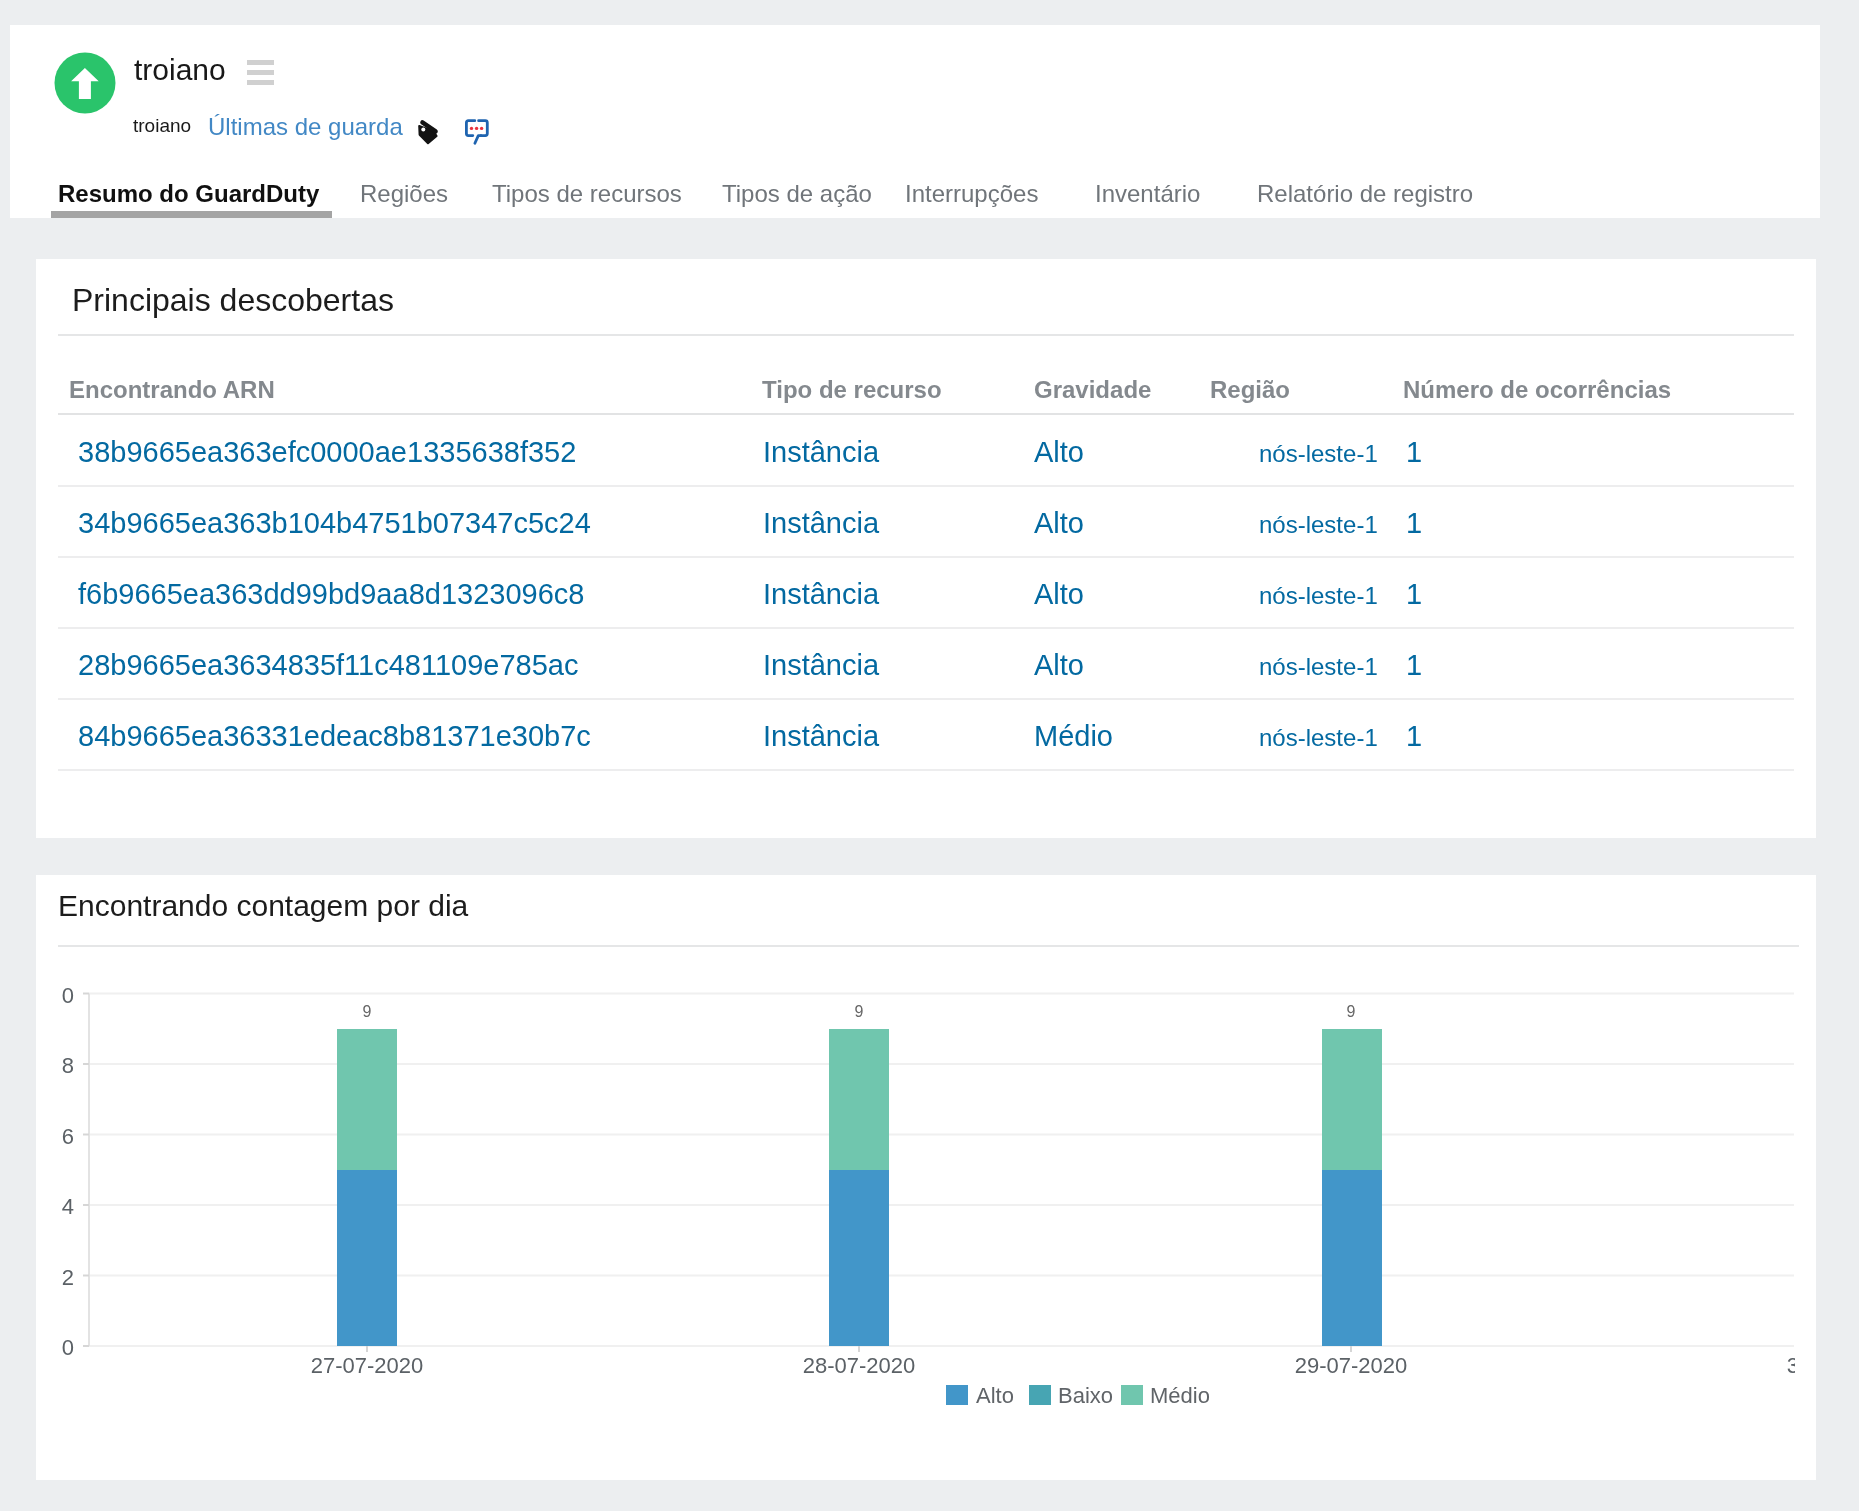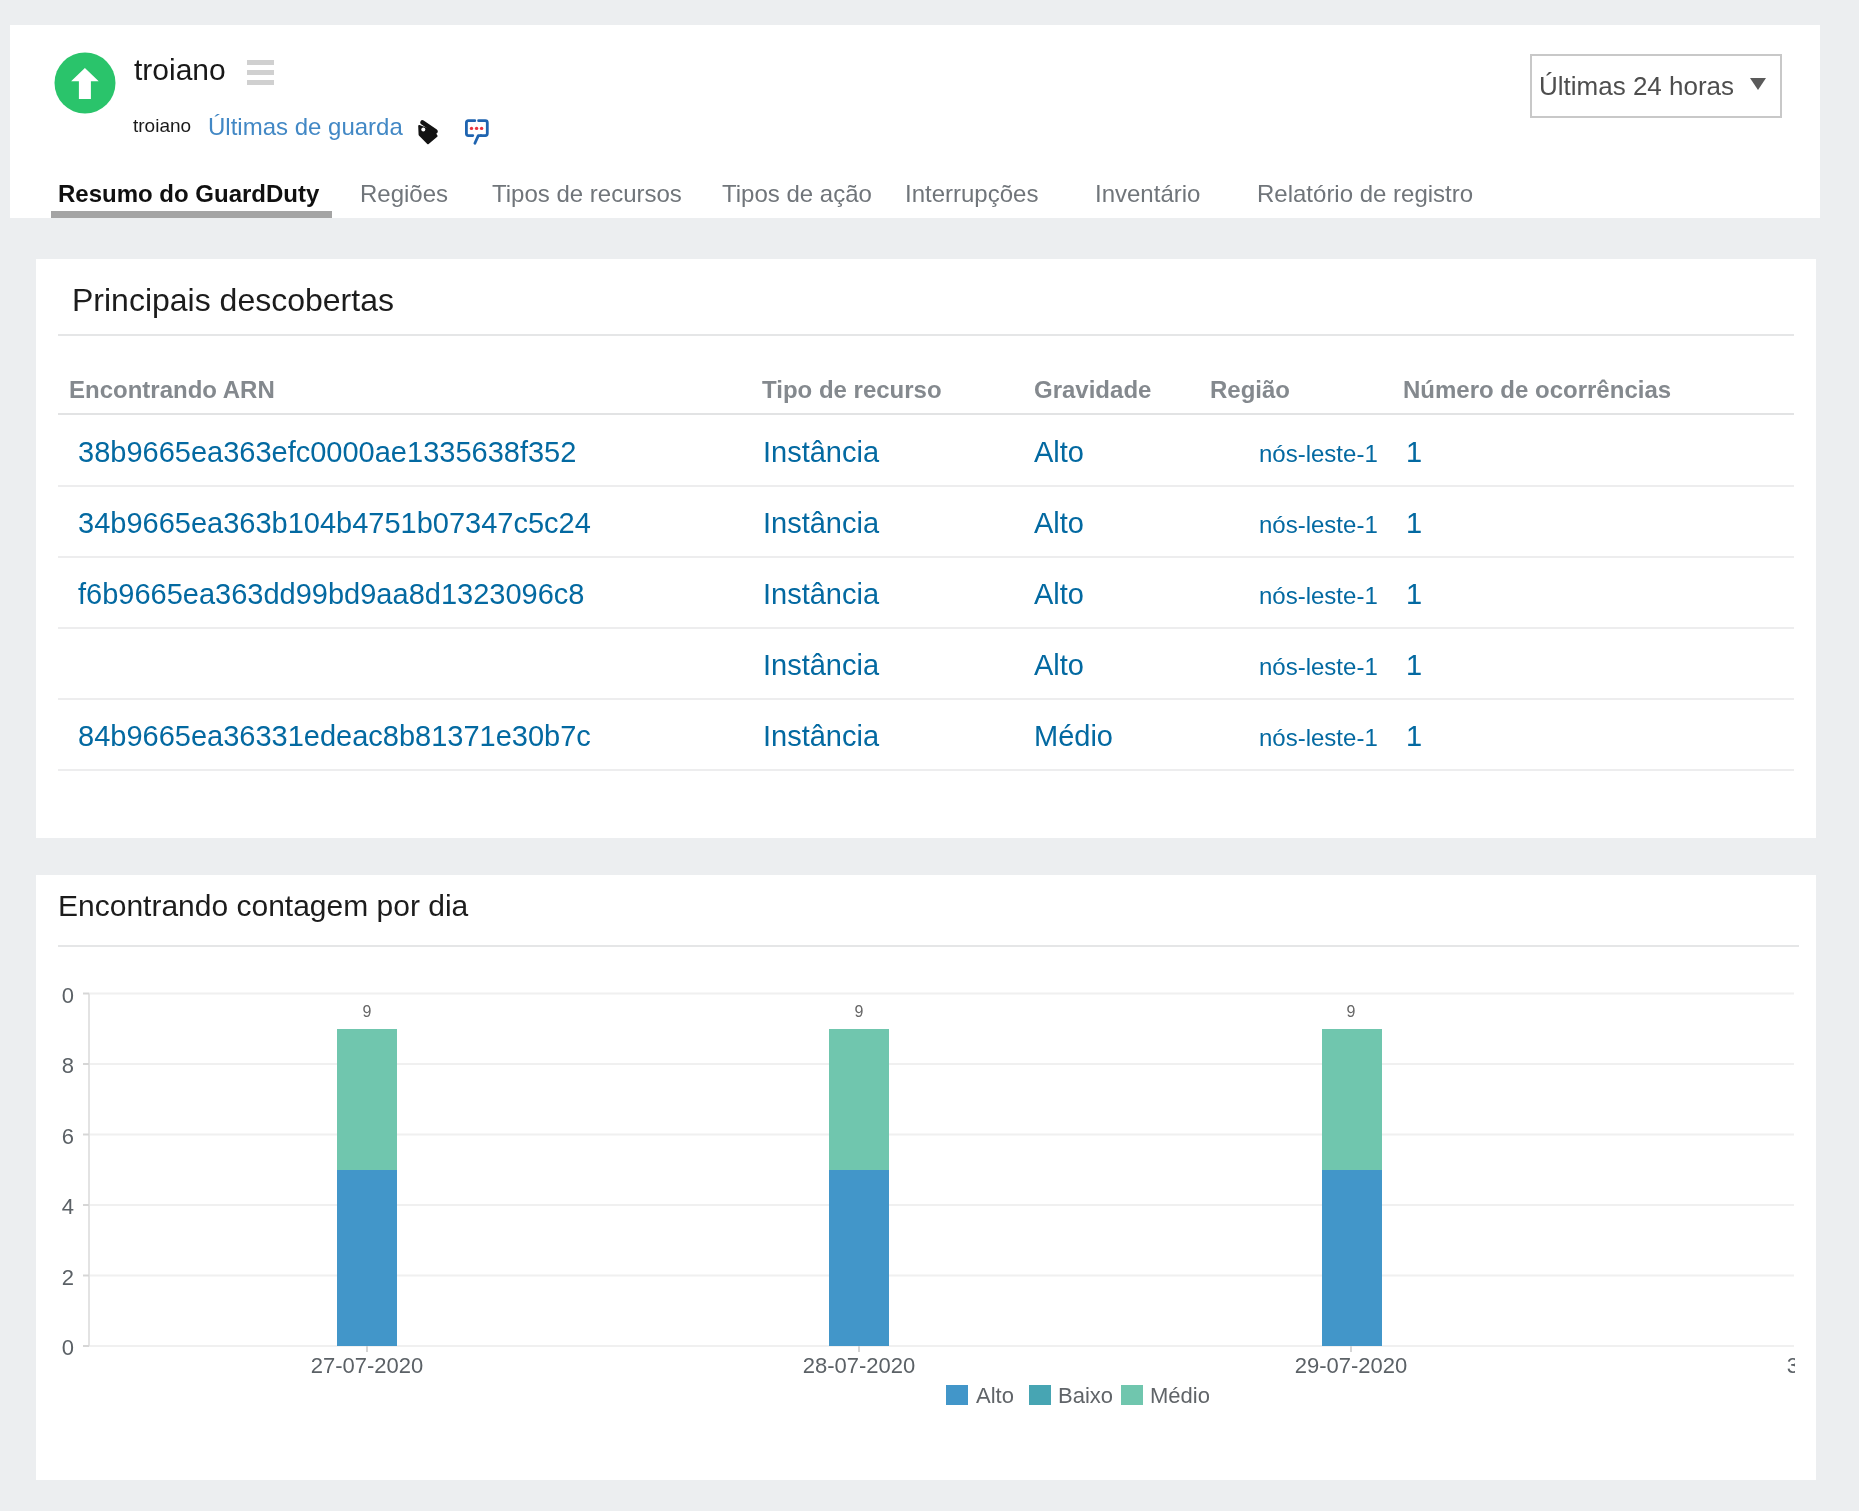--- a/index.html
+++ b/index.html
@@ -48,26 +48,20 @@
       <path d="M17.6 5.7 H 24.3 Q 26.3 5.7 26.3 7.7 V 18.6 Q 26.3 20.6 24.3 20.6 H 20"></path>
       <path d="M19.8 20.6 L 17.3 20.6 L 13.9 28.2"></path>
     </g>
     <g fill="#e8333f">
       <circle cx="10.5" cy="13.4" r="1.7"></circle>
       <circle cx="15.6" cy="13.4" r="1.7"></circle>
       <circle cx="20.6" cy="13.4" r="1.7"></circle>
     </g>
   </svg>
 
-  <div class="abs" style="left:1520px; top:29px; width:252px; height:64px; border:2px solid #c8c8c8;">
-    <div class="abs" style="left:7px; top:17px; font-size:26px; color:#4e4e4e;">Últimas 24 horas</div>
-    <svg class="abs" style="left:218px; top:22px;" width="16" height="12" viewBox="0 0 16 12">
-      <path d="M0 0 L16 0 L8 12 Z" fill="#5a5a5a"></path>
-    </svg>
-  </div>
 
   <div class="tab" style="left:48px; font-weight:bold; color:#101010;">Resumo do GuardDuty</div>
   <div class="tab" style="left:350px;">Regiões</div>
   <div class="tab" style="left:482px;">Tipos de recursos</div>
   <div class="tab" style="left:712px;">Tipos de ação</div>
   <div class="tab" style="left:895px;">Interrupções</div>
   <div class="tab" style="left:1085px;">Inventário</div>
   <div class="tab" style="left:1247px;">Relatório de registro</div>
   <div class="abs" style="left:41px; top:186px; width:281px; height:7px; background:#a4a4a4;"></div>
 </div>
@@ -101,20 +95,21 @@
   <div class="abs sep" style="top:297px;"></div>
   <div class="row" style="top:321px;">
       <span class="c1">f6b9665ea363dd99bd9aa8d1323096c8</span>
       <span class="c2">Instância</span>
       <span class="c3">Alto</span>
       <span class="c4">nós-leste-1</span>
       <span class="c5">1</span>
     </div>
   <div class="abs sep" style="top:368px;"></div>
   <div class="row" style="top:392px;">
+      <span class="c1">28b9665ea3634835f11c481109e785ac</span>
       <span class="c2">Instância</span>
       <span class="c3">Alto</span>
       <span class="c4">nós-leste-1</span>
       <span class="c5">1</span>
     </div>
   <div class="abs sep" style="top:439px;"></div>
   <div class="row" style="top:463px;">
       <span class="c1">84b9665ea36331edeac8b81371e30b7c</span>
       <span class="c2">Instância</span>
       <span class="c3">Médio</span>

